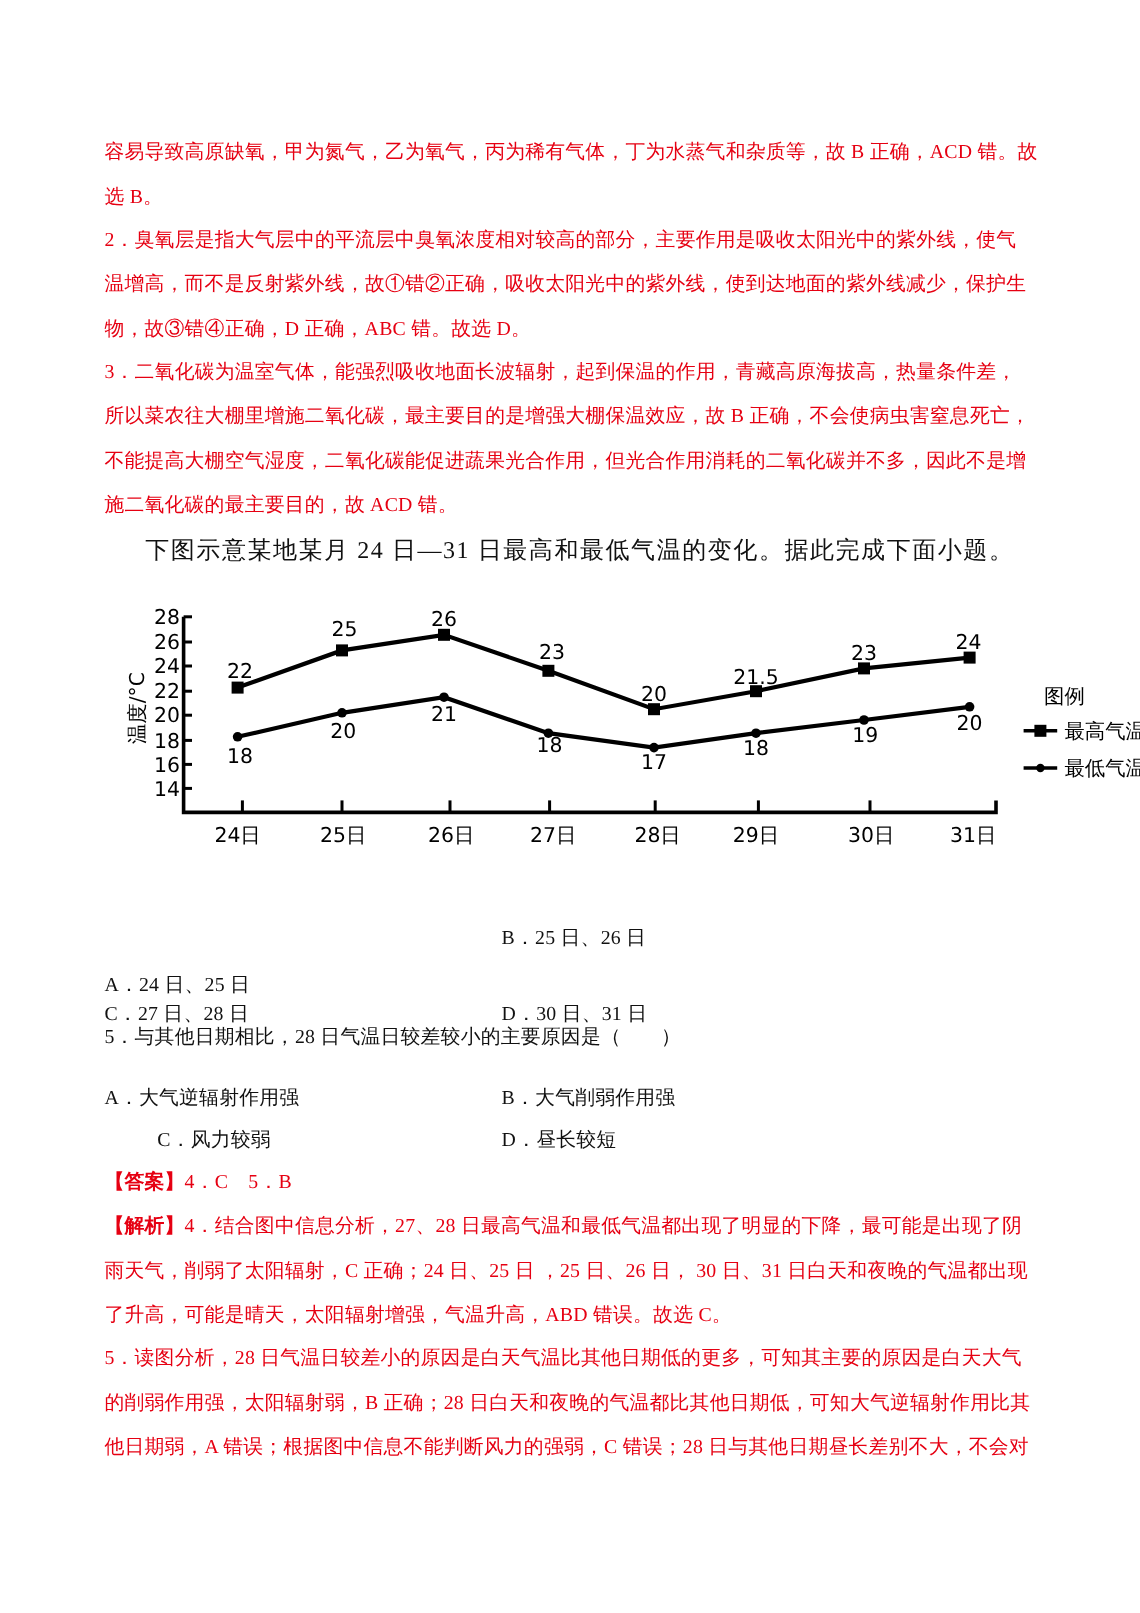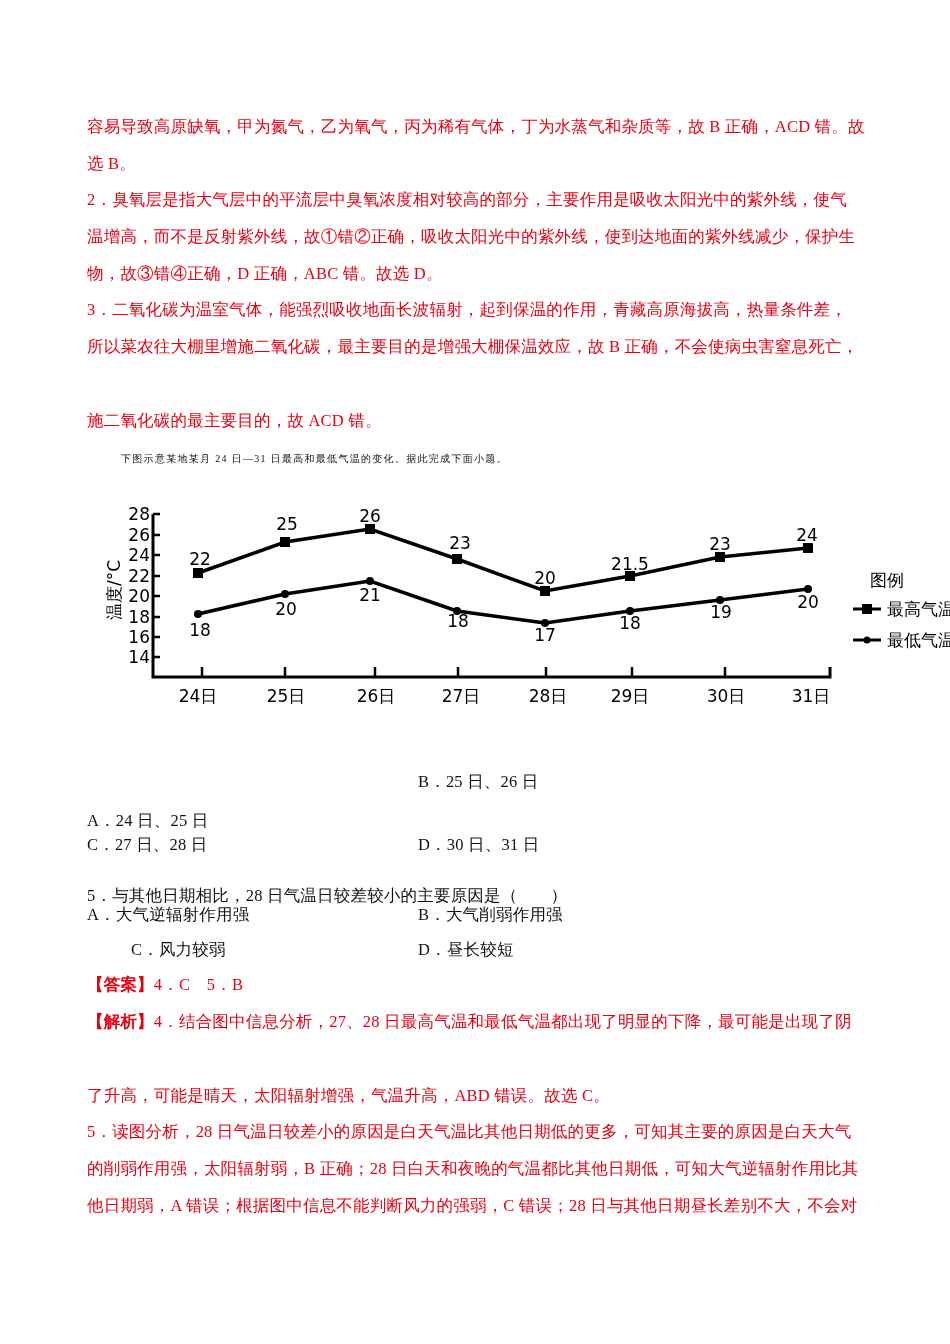--- a/index.html
+++ b/index.html
@@ -8,38 +8,39 @@
       font-family: "Liberation Serif", "DejaVu Serif", serif;
     }
     .page { position: absolute; left: 0; top: 0; width: 950px; height: 1320px; }
     .line {
       position: absolute; left: 87px; font-size: 16.5px; line-height: 20px; white-space: nowrap;
       letter-spacing: 0.2px;
     }
     .red { color: #e60012; }
     .black { color: #111111; }
     .bold { font-weight: bold; }
-    .caption { left: 121px; font-size: 10px; letter-spacing: 1.3px; }
+    .caption { left: 121px; font-size: 20px; letter-spacing: 1.3px; }
     .optcol2 { left: 418px; }
     svg text { font-family: "DejaVu Sans", "Liberation Sans", sans-serif; }
   </style>
 </head>
 <body>
 
 <div class="page">
 
   <div class="line red" style="top:117px;">容易导致高原缺氧，甲为氮气，乙为氧气，丙为稀有气体，丁为水蒸气和杂质等，故 B 正确，ACD 错。故</div>
   <div class="line red" style="top:154px;">选 B。</div>
 
   <div class="line red" style="top:190px;">2．臭氧层是指大气层中的平流层中臭氧浓度相对较高的部分，主要作用是吸收太阳光中的紫外线，使气</div>
   <div class="line red" style="top:227px;">温增高，而不是反射紫外线，故①错②正确，吸收太阳光中的紫外线，使到达地面的紫外线减少，保护生</div>
   <div class="line red" style="top:264px;">物，故③错④正确，D 正确，ABC 错。故选 D。</div>
 
   <div class="line red" style="top:300px;">3．二氧化碳为温室气体，能强烈吸收地面长波辐射，起到保温的作用，青藏高原海拔高，热量条件差，</div>
   <div class="line red" style="top:337px;">所以菜农往大棚里增施二氧化碳，最主要目的是增强大棚保温效应，故 B 正确，不会使病虫害窒息死亡，</div>
+  <div class="line red" style="top:374px;">不能提高大棚空气湿度，二氧化碳能促进蔬果光合作用，但光合作用消耗的二氧化碳并不多，因此不是增</div>
   <div class="line red" style="top:411px;">施二氧化碳的最主要目的，故 ACD 错。</div>
 
   <div class="line black caption" style="top:449px;">下图示意某地某月 24 日—31 日最高和最低气温的变化。据此完成下面小题。</div>
 
   <svg style="position:absolute; left:0; top:490px;" width="950" height="230" viewBox="0 490 950 230">
 
     <text x="0" y="0" font-size="17" fill="#000" transform="translate(120,590) rotate(-90)" text-anchor="middle">温度/°C</text>
 
     <path d="M153 514 L153 677 L830 677 L830 667" stroke="#000" stroke-width="3" fill="none"></path>
 
@@ -139,31 +140,32 @@
       <circle cx="867" cy="640" r="3.5" fill="#000"></circle>
       <text x="887" y="646" font-size="17" fill="#000">最低气温</text>
     </g>
   </svg>
 
   <div class="line black" style="top:800px;margin-top:11px;">A．24 日、25 日</div>
   <div class="line black optcol2" style="top:772px;">B．25 日、26 日</div>
   <div class="line black" style="top:835px;">C．27 日、28 日</div>
   <div class="line black optcol2" style="top:835px;">D．30 日、31 日</div>
 
-  <div class="line black" style="top:886px;">5．与其他日期相比，28 日气温日较差较小的主要原因是（　　）</div>
+  <div class="line black" style="top:854px;">5．与其他日期相比，28 日气温日较差较小的主要原因是（　　）</div>
   <div class="line black" style="top:905px;">A．大气逆辐射作用强</div>
   <div class="line black optcol2" style="top:905px;">B．大气削弱作用强</div>
   <div class="line black" style="top:940px;margin-left:44px;">C．风力较弱</div>
   <div class="line black optcol2" style="top:940px;">D．昼长较短</div>
 
   <div class="line red" style="top:975px;">
     <span class="bold">【答案】</span><span>4．C　5．B</span>
   </div>
 
   <div class="line red" style="top:1012px;">
     <span class="bold">【解析】</span><span>4．结合图中信息分析，27、28 日最高气温和最低气温都出现了明显的下降，最可能是出现了阴</span>
   </div>
+  <div class="line red" style="top:1049px;">雨天气，削弱了太阳辐射，C 正确；24 日、25 日 ，25 日、26 日，  30 日、31 日白天和夜晚的气温都出现</div>
   <div class="line red" style="top:1086px;">了升高，可能是晴天，太阳辐射增强，气温升高，ABD 错误。故选 C。</div>
   <div class="line red" style="top:1122px;">5．读图分析，28 日气温日较差小的原因是白天气温比其他日期低的更多，可知其主要的原因是白天大气</div>
   <div class="line red" style="top:1159px;">的削弱作用强，太阳辐射弱，B 正确；28 日白天和夜晚的气温都比其他日期低，可知大气逆辐射作用比其</div>
   <div class="line red" style="top:1196px;">他日期弱，A 错误；根据图中信息不能判断风力的强弱，C 错误；28 日与其他日期昼长差别不大，不会对</div>
 
 </div>
 
 </body></html>

